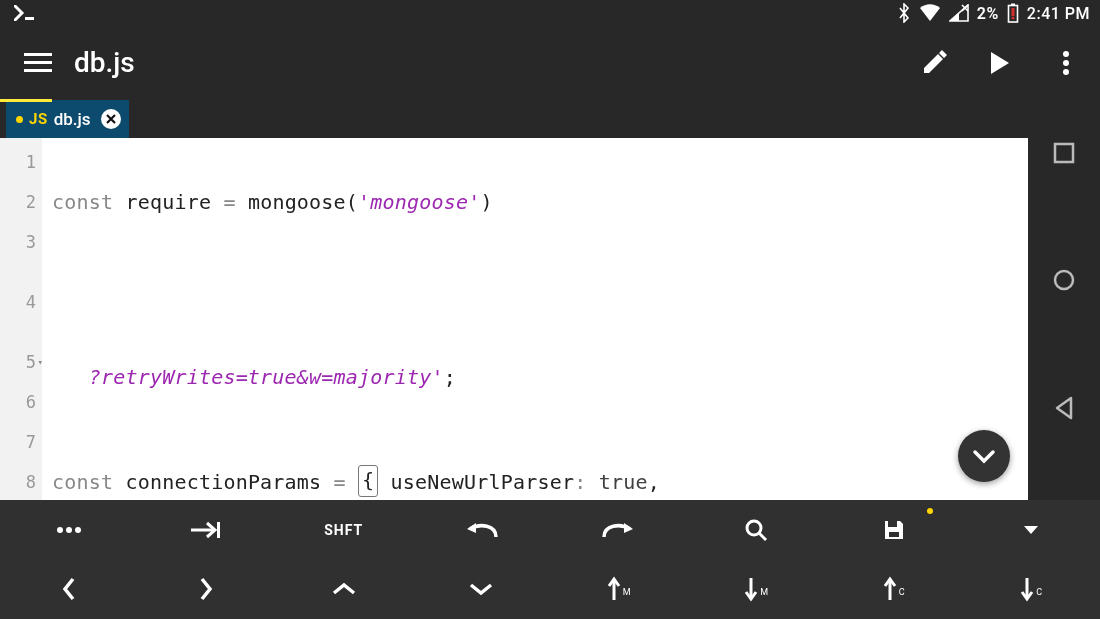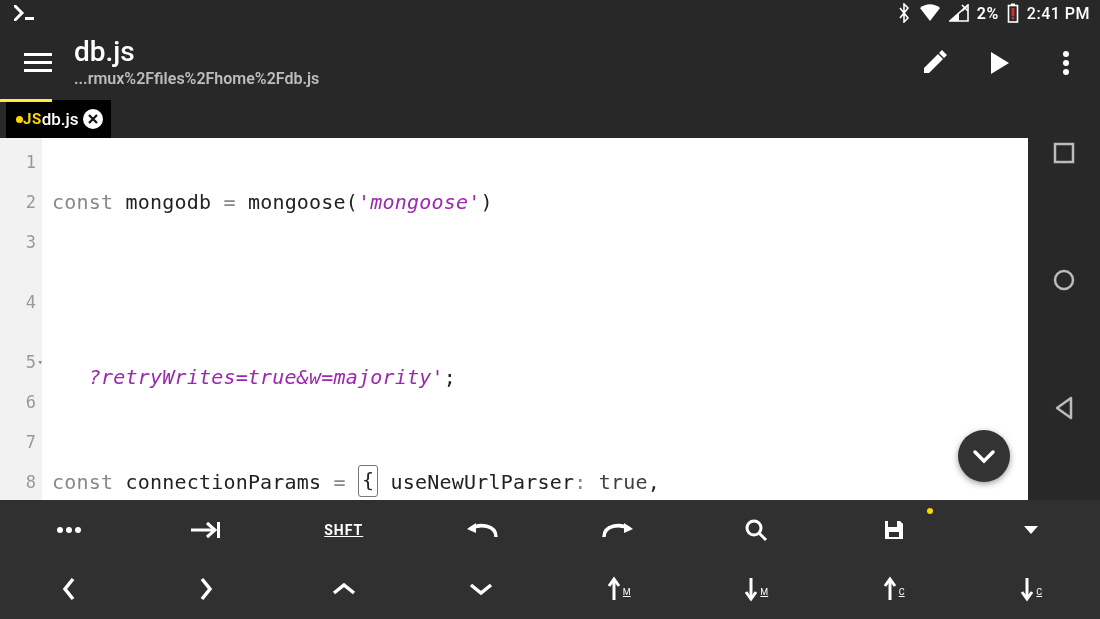--- a/index.html
+++ b/index.html
@@ -80,23 +80,23 @@
   .tabrow {
     height: 38px;
     background: #282828;
     display: flex;
     align-items: stretch;
     padding-left: 6px;
   }
   .tab {
     display: flex;
     align-items: center;
-    background: #000000;
+    background: #0c4a6e;
     padding: 0 8px 0 10px;
-    gap: 0;
+    gap: 6px;
     font-size: 17px;
     font-weight: 500;
   }
   .tab .dot {
     width: 7px; height: 7px; border-radius: 50%;
     background: #ffd600;
   }
   .tab .jslabel {
     color: #ffd600;
     font-weight: 700;
@@ -199,21 +199,20 @@
     gap: 100px;
   }
 
   .extra-bar {
     height: 119px;
     background: #303030;
     display: grid;
     grid-template-rows: 1fr 1fr;
     grid-template-columns: repeat(8, 1fr);
     color: #fff;
-    text-decoration: underline;
   }
   .extra-bar .cell {
     display: flex;
     align-items: center;
     justify-content: center;
     position: relative;
   }
   .extra-bar svg { display:block; }
   .shft {
     font-size: 14px;
@@ -276,21 +275,20 @@
 <div class="appbar">
   <div class="iconbtn" style="margin-left:6px">
     <svg width="28" height="22" viewBox="0 0 28 22">
       <rect y="1" width="28" height="3" fill="#fff"></rect>
       <rect y="9" width="28" height="3" fill="#fff"></rect>
       <rect y="17" width="28" height="3" fill="#fff"></rect>
     </svg>
   </div>
   <div class="title-col">
     <div class="title">db.js</div>
-    <div class="subtitle">...rmux%2Ffiles%2Fhome%2Fdb.js</div>
   </div>
   <div class="actions">
     <div class="iconbtn">
       <svg width="26" height="26" viewBox="0 0 26 26">
           <path d="M3 23 L3 18 L17 4 L22 9 L8 23 Z M18 3 L21 0 L26 5 L23 8 Z" fill="#fff"></path>
         </svg>
     </div>
     <div class="iconbtn">
       <svg width="22" height="26" viewBox="0 0 22 26">
           <path d="M2 2 L20 13 L2 24 Z" fill="#fff"></path>
@@ -326,21 +324,21 @@
       <div class="ln">1</div>
       <div class="ln">2</div>
       <div class="ln">3</div>
       <div class="ln" style="height:80px;line-height:80px">4</div>
       <div class="ln fold">5</div>
       <div class="ln">6</div>
       <div class="ln">7</div>
       <div class="ln">8</div>
     </div>
     <div class="code">
-<div class="line"><span class="kw">const</span> <span class="ident">mongodb</span> <span class="op">=</span> <span class="ident">mongoose</span><span class="paren">(</span><span class="str">'mongoose'</span><span class="paren">)</span></div>
+<div class="line"><span class="kw">const</span> <span class="ident">require</span> <span class="op">=</span> <span class="ident">mongoose</span><span class="paren">(</span><span class="str">'mongoose'</span><span class="paren">)</span></div>
 <div class="line"></div>
 <div class="line" style="height:80px;line-height:70px">   <span class="str">?retryWrites=true&amp;w=majority'</span><span class="punc">;</span></div>
 <div class="line"><span class="kw">const</span> <span class="ident">connectionParams</span> <span class="op">=</span> <span class="caretbox"><span class="punc">{</span></span> <span class="ident">useNewUrlParser</span><span class="op">:</span> <span class="bool">true</span><span class="punc">,</span></div>
 
 
 
     </div>
     <div class="editor-fab">
       <svg width="26" height="26" viewBox="0 0 26 26">
           <path d="M4 9 L13 18 L22 9" stroke="#fff" stroke-width="3.5" fill="none" stroke-linecap="round"></path>

